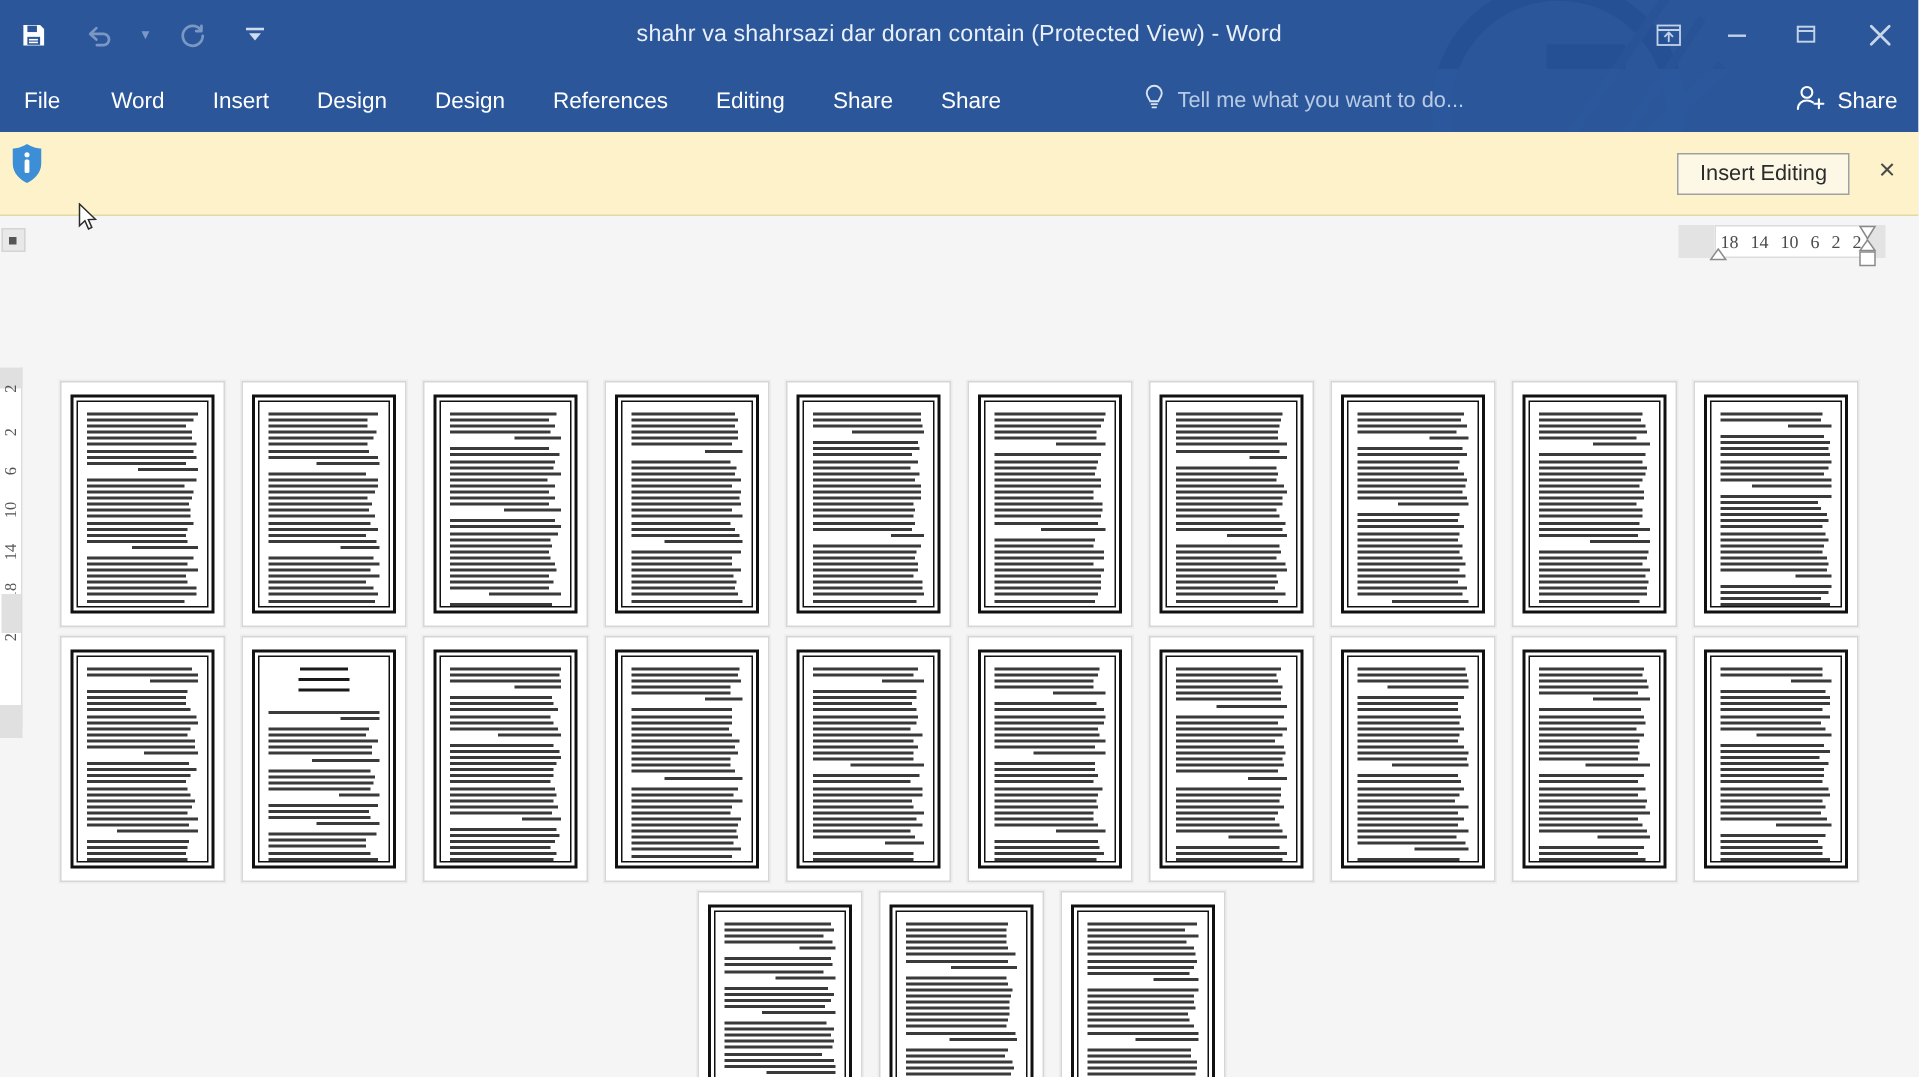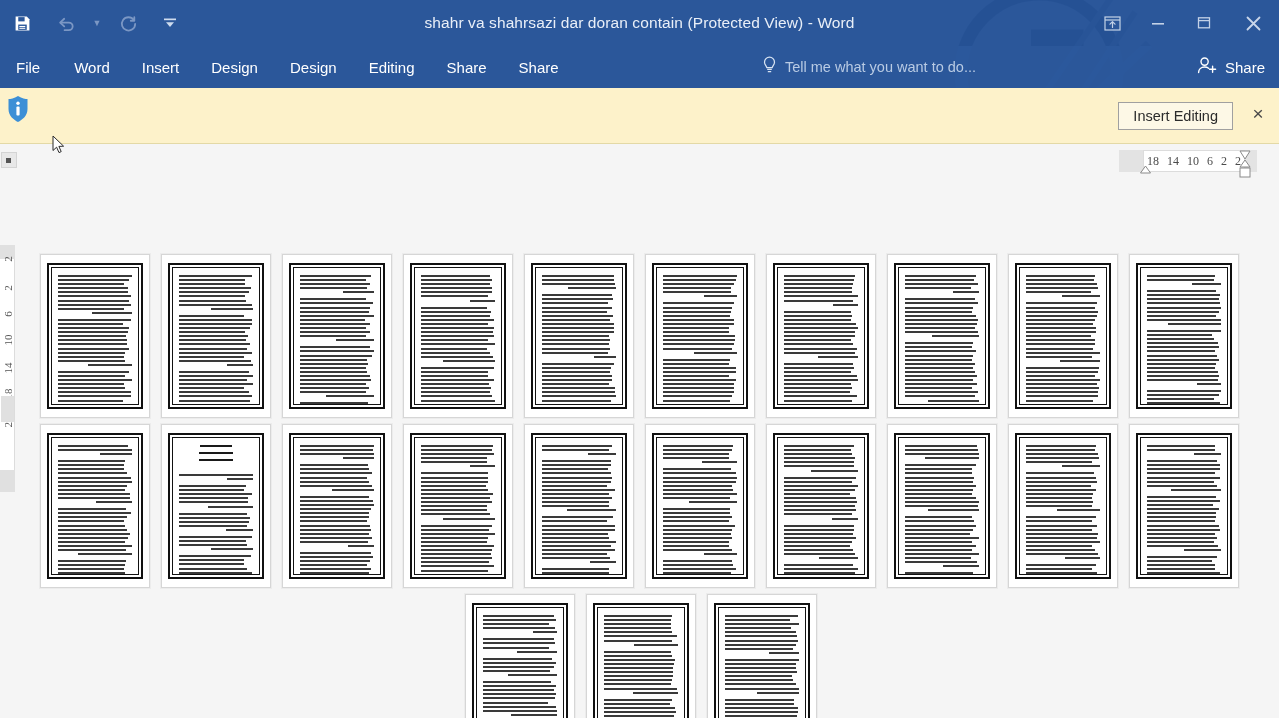--- a/index.html
+++ b/index.html
@@ -256,20 +256,21 @@
         <path d="M216 60 L150 160" stroke="#2f5fa6" stroke-width="6" fill="none"></path>
       </svg>
     </div>
 
     <div class="tabs">
       <div class="tab file">File</div>
       <div class="tab">Word</div>
       <div class="tab">Insert</div>
       <div class="tab">Design</div>
       <div class="tab">Design</div>
+      <div class="tab">References</div>
       <div class="tab">Editing</div>
       <div class="tab">Share</div>
       <div class="tab">Share</div>
     </div>
 
     <div class="tellme">
       <span class="bulb">
         <svg width="15" height="19" viewBox="0 0 15 19" fill="none" stroke="#d7e3f2" stroke-width="1.25">
           <path d="M7.5 1.2 a5 5 0 0 1 5 5 c0 2.4-1.8 3.6-2.3 5.3 H4.8 C4.3 9.8 2.5 8.6 2.5 6.2 a5 5 0 0 1 5-5z"></path>
           <path d="M5.2 13.4 H9.8 M5.8 15.6 H9.2"></path>

